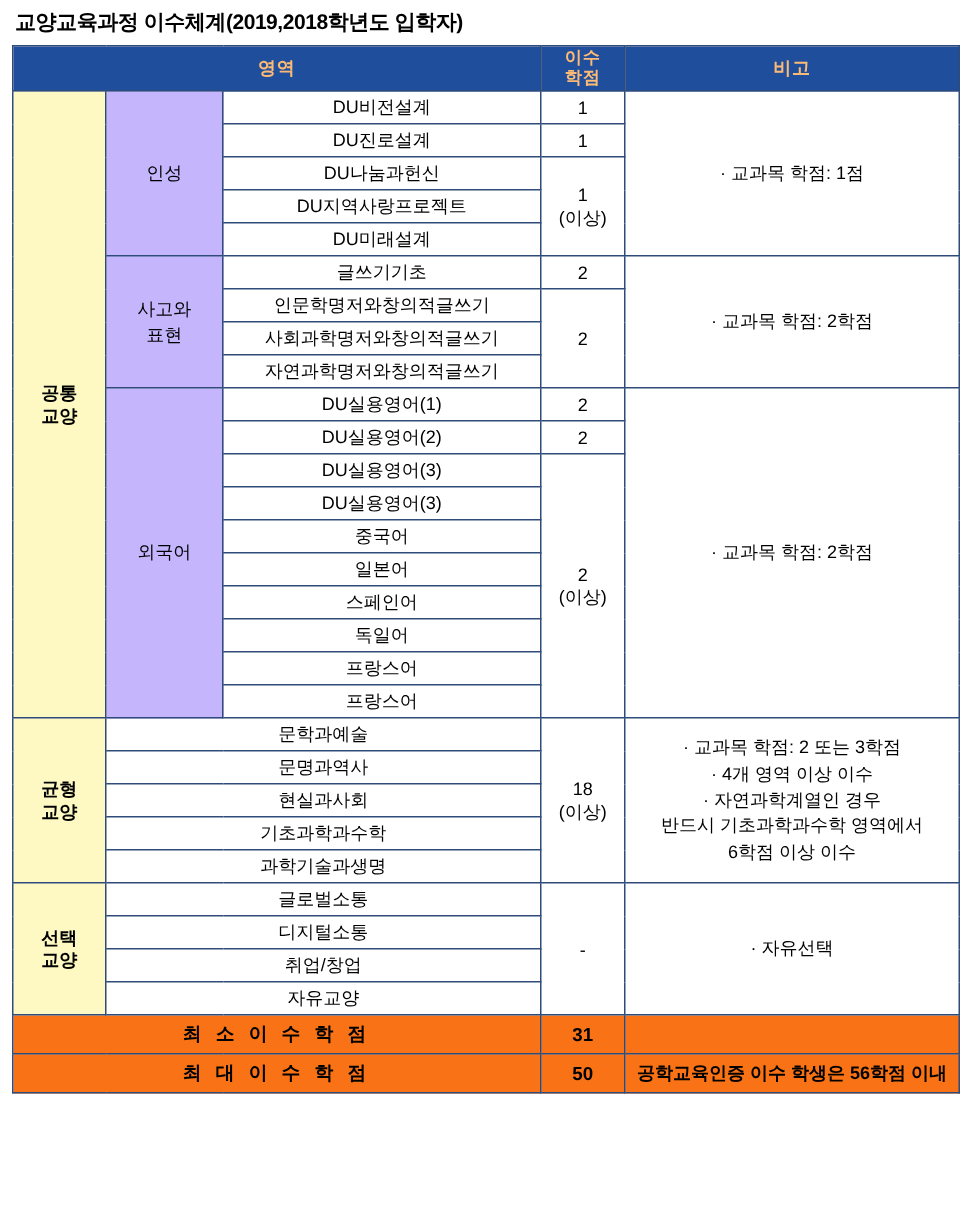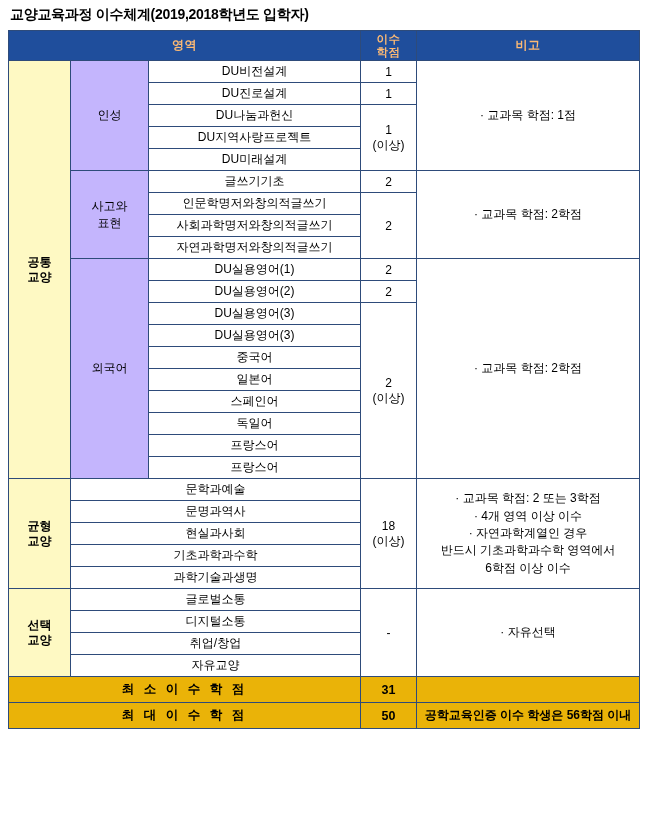--- a/index.html
+++ b/index.html
@@ -77,21 +77,21 @@
   }
   td.note {
     text-align: left;
     font-size: 12px;
     line-height: 1.45;
     padding-left: 8px;
     white-space: pre-line;
     margin-left: 44px;
   }
   tr.total-row td {
-    background: #eab308;
+    background: #f97316;
     font-weight: bold;
     height: 26px;
     font-size: 12.5px;
   }
   tr.total-row td.total-label {
     letter-spacing: 3px;
   }
   tr.total-row td.total-note {
     letter-spacing: 0;
     font-size: 12px;

